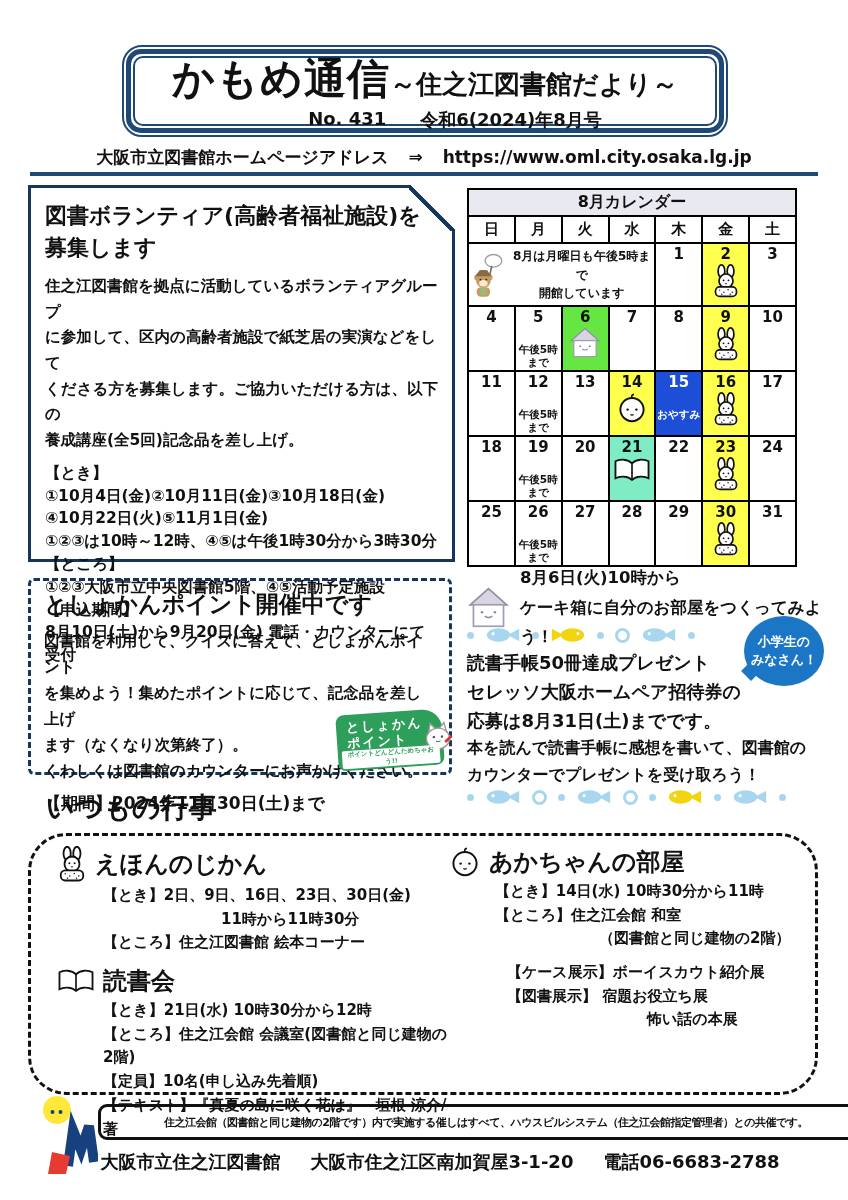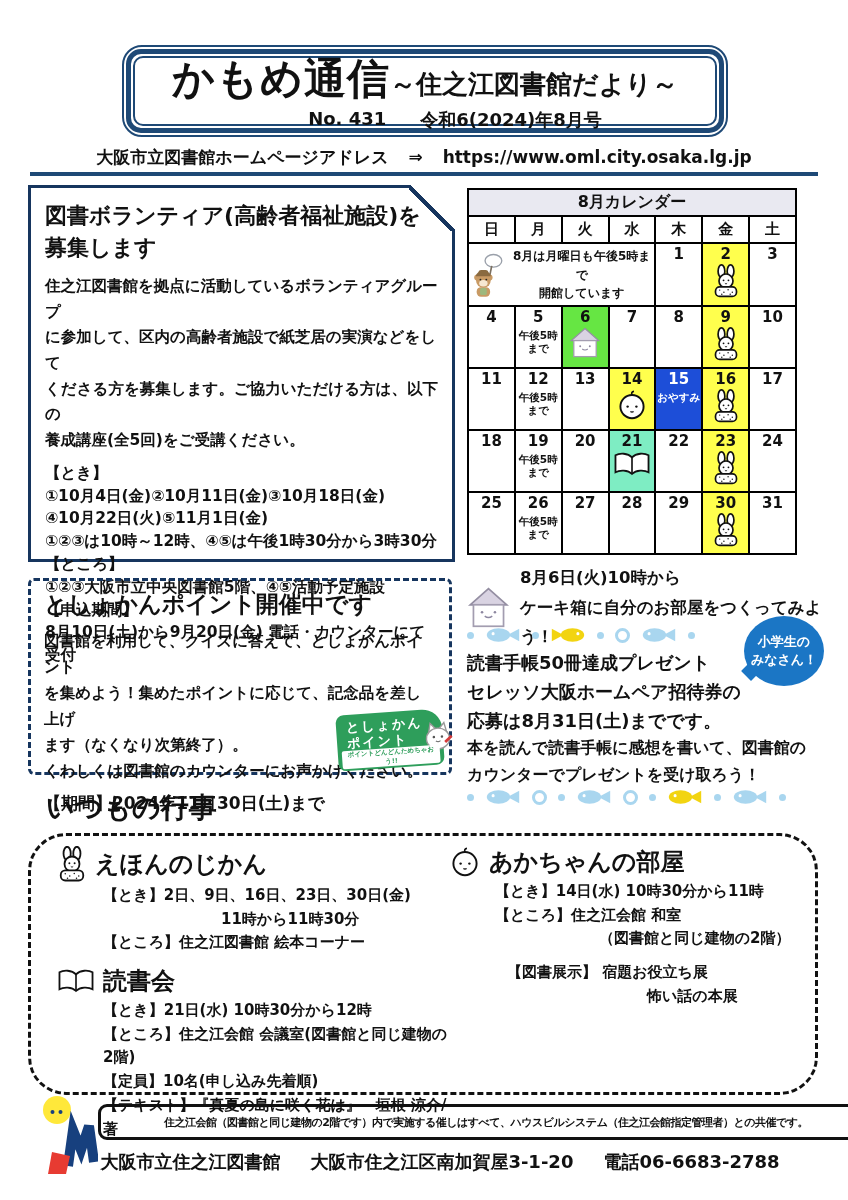--- a/index.html
+++ b/index.html
@@ -34,21 +34,21 @@
   .vol-detail { margin-top:8px; font-size:15.5px; font-weight:700; line-height:1.47; }
 
   
   .cal { position:absolute; left:467px; top:188px; width:330px; }
   .cal table { border-collapse:collapse; width:100%; table-layout:fixed; }
   .cal td, .cal th { border:2px solid #000; font-weight:700; text-align:center; vertical-align:top; }
   .cal-title td { background:#e9e9f1; font-size:16px; height:27px; vertical-align:middle; }
   .cal-head th { font-size:15px; height:27px; vertical-align:middle; }
   .cal-week td { height:62px; font-size:15px; padding-top:1px; }
   .day-num { line-height:1.25; font-size:15px; }
-  .cal-note { font-size:10.5px; line-height:1.3; margin-top:2px; }
+  .cal-note { font-size:10.5px; line-height:1.3; margin-top:16px; }
   .bg-y { background:#ffff4d; }
   .bg-g { background:#66e643; }
   .bg-m { background:#7eedc3; }
   .bg-br { background:#1d4ed8; color:#fff; }
   .note-cell { text-align:left; }
   .note-wrap { display:flex; align-items:center; height:100%; padding:2px 1px; }
   .note-txt { font-size:12px; font-weight:700; line-height:1.55; }
   .cal-icon { display:block; margin:0 auto; }
 
   
@@ -225,21 +225,21 @@
   <div class="vol">
     <div class="vol-fold"></div>
     <div class="vol-title">
       <div>図書ボランティア(高齢者福祉施設)を</div>
       <div>募集します</div>
     </div>
     <div class="vol-body">
       <div>住之江図書館を拠点に活動しているボランティアグループ</div>
       <div>に参加して、区内の高齢者施設で紙芝居の実演などをして</div>
       <div>くださる方を募集します。ご協力いただける方は、以下の</div>
-      <div>養成講座(全5回)をご受講ください。</div>
+      <div>養成講座(全5回)記念品を差し上げ。</div>
     </div>
     <div class="vol-detail">
       <div>【とき】</div>
       <div>①10月4日(金)②10月11日(金)③10月18日(金)</div>
       <div>④10月22日(火)⑤11月1日(金)</div>
       <div>①②③は10時～12時、④⑤は午後1時30分から3時30分</div>
       <div>【ところ】</div>
       <div>①②③大阪市立中央図書館5階、④⑤活動予定施設</div>
       <div>【申込期間】</div>
       <div>8月10日(土)から9月20日(金) 電話・カウンターにて受付</div>
@@ -542,20 +542,21 @@
           <span>あかちゃんの部屋</span>
         </div>
         <div class="ev-lines">
           <div>【とき】14日(水) 10時30分から11時</div>
           <div>【ところ】住之江会館 和室</div>
           <div class="ind-b">（図書館と同じ建物の2階）</div>
         </div>
       </div>
       <div class="ev">
         <div class="ev-lines ex-lines">
+          <div>【ケース展示】ボーイスカウト紹介展</div>
           <div>【図書展示】 宿題お役立ち展</div>
           <div class="ind-c">怖い話の本展</div>
         </div>
       </div>
     </div>
   </div>
 
   <svg class="mascot" width="62" height="84">
       <use href="#sym-mascot"></use>
     </svg>

